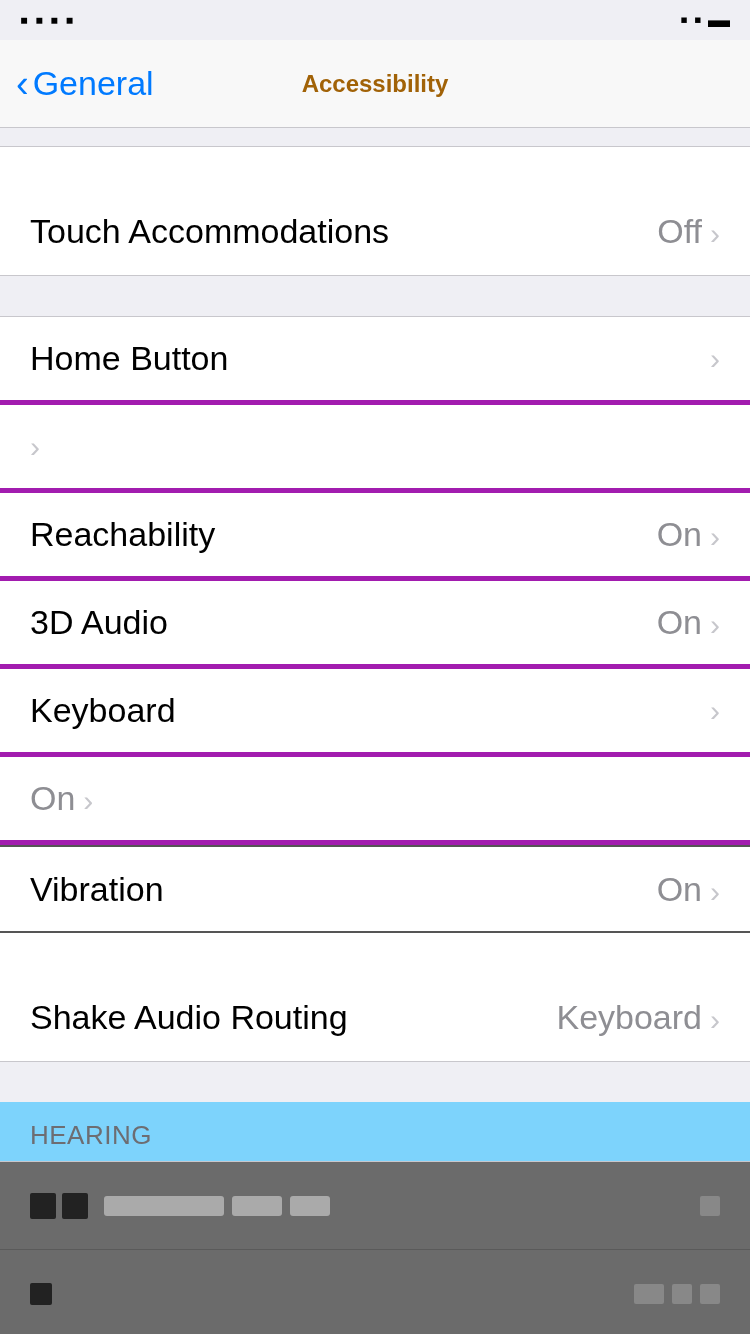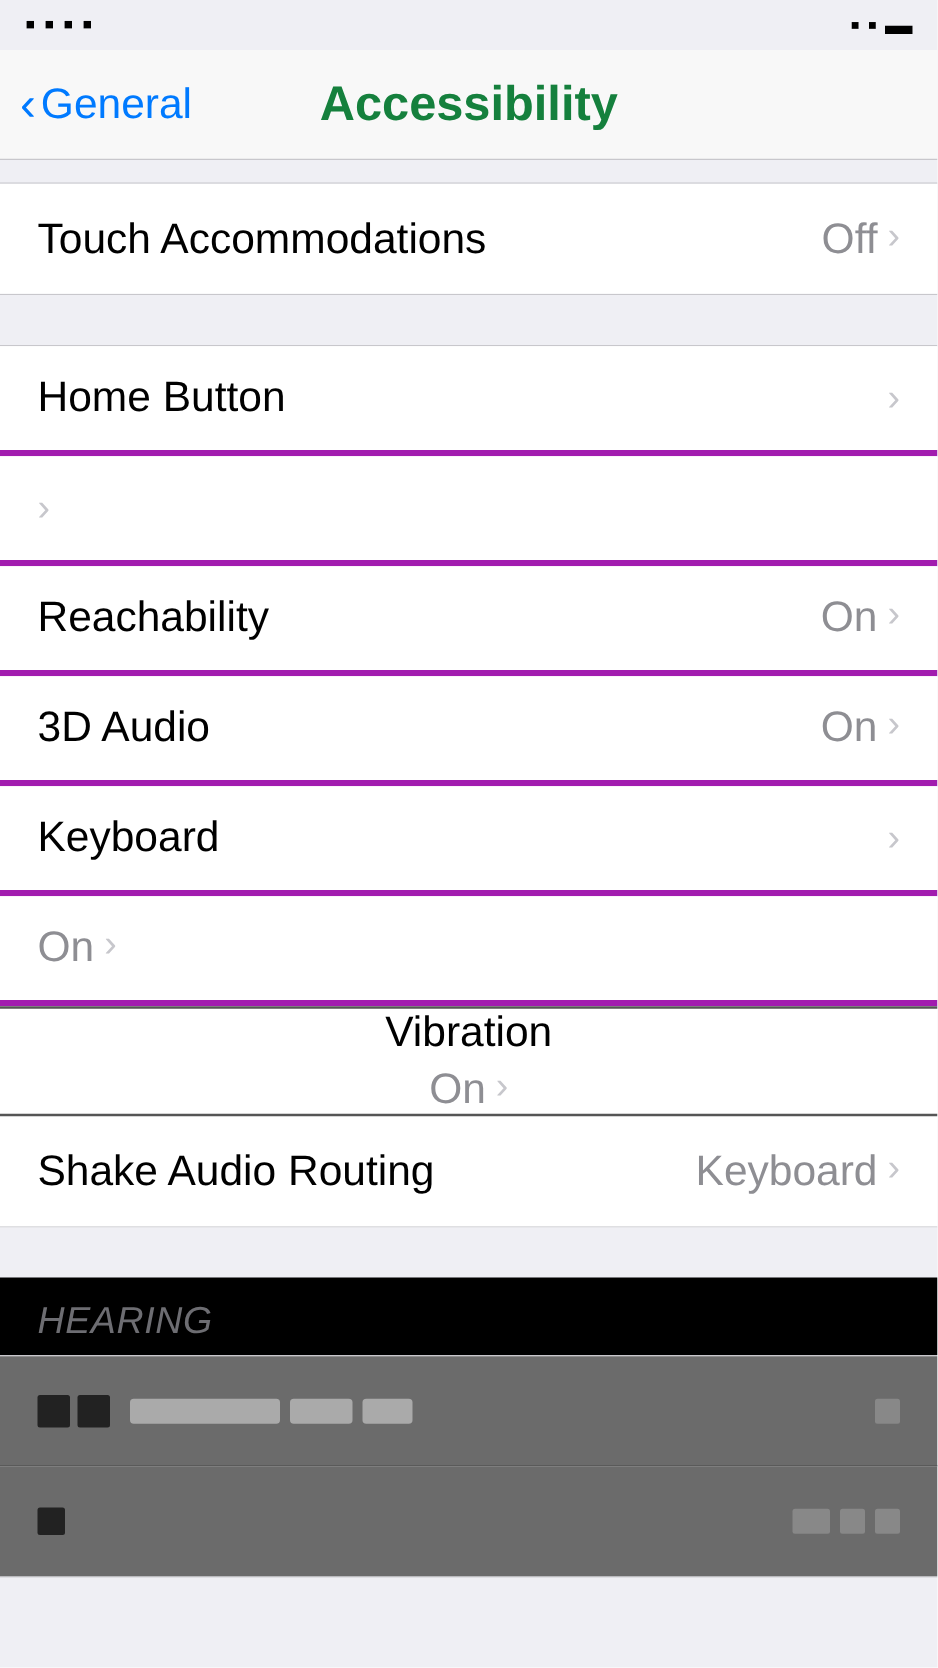--- a/index.html
+++ b/index.html
@@ -64,23 +64,23 @@
       cursor: pointer;
     }
 
     .nav-back-chevron {
       font-size: 38px;
       margin-right: 4px;
       line-height: 1;
     }
 
     .nav-title {
-      font-size: 39px;
+      font-size: 24px;
       font-weight: 700;
-      color: #15803d;
+      color: #a16207;
     }
 
     
     .section-gap {
       height: 40px;
       background: #efeff4;
     }
 
     .section-gap-small {
       height: 18px;
@@ -100,52 +100,52 @@
       justify-content: space-between;
       min-height: 88px;
       padding: 0 30px;
       background: #fff;
       border-bottom: 5px solid #a21caf;
       cursor: pointer;
     }
 
     .settings-row:last-child {
       border-bottom: none;
+      margin-top: 40px;
     }
 
     .row-label {
       font-size: 34px;
       color: #000;
       flex: 1;
     }
 
     .row-right {
       display: flex;
-      align-items: flex-start;
+      align-items: flex-end;
       gap: 8px;
       color: #8e8e93;
       font-size: 34px;
     }
 
     .chevron {
       color: #c7c7cc;
       font-size: 30px;
       font-weight: 300;
     }
 
     
     .section-header {
       padding: 18px 30px 10px;
-      font-size: 30px;
+      font-size: 26px;
       font-weight: 400;
       color: #6d6d72;
       text-transform: uppercase;
       letter-spacing: 0.5px;
-      background: #000000;
-      font-style: italic;
+      background: #7dd3fc;
     }
 
     
     .hearing-section {
       background: #efeff4;
     }
 
     
     .blurred-row {
       background: #6b6b6b;
@@ -163,21 +163,20 @@
       gap: 16px;
     }
 
     
     .vibration-row {
       background: #ffffff;
       border-top: 2px solid #000;
       border-bottom: 2px solid #000;
       z-index: 2;
       position: relative;
-      flex-direction: column;
     }
   </style>
 </head>
 <body>
 
 <div class="status-bar">
   <div class="status-left">
     <span>▪ ▪ ▪ ▪</span>
   </div>
   <div style="font-size:26px; font-weight:700;"></div>

